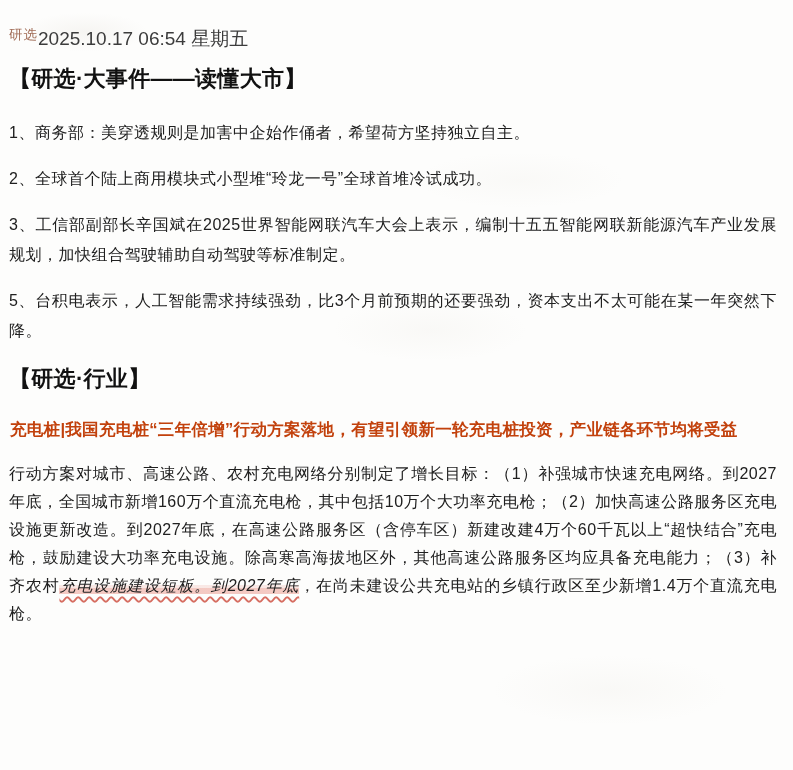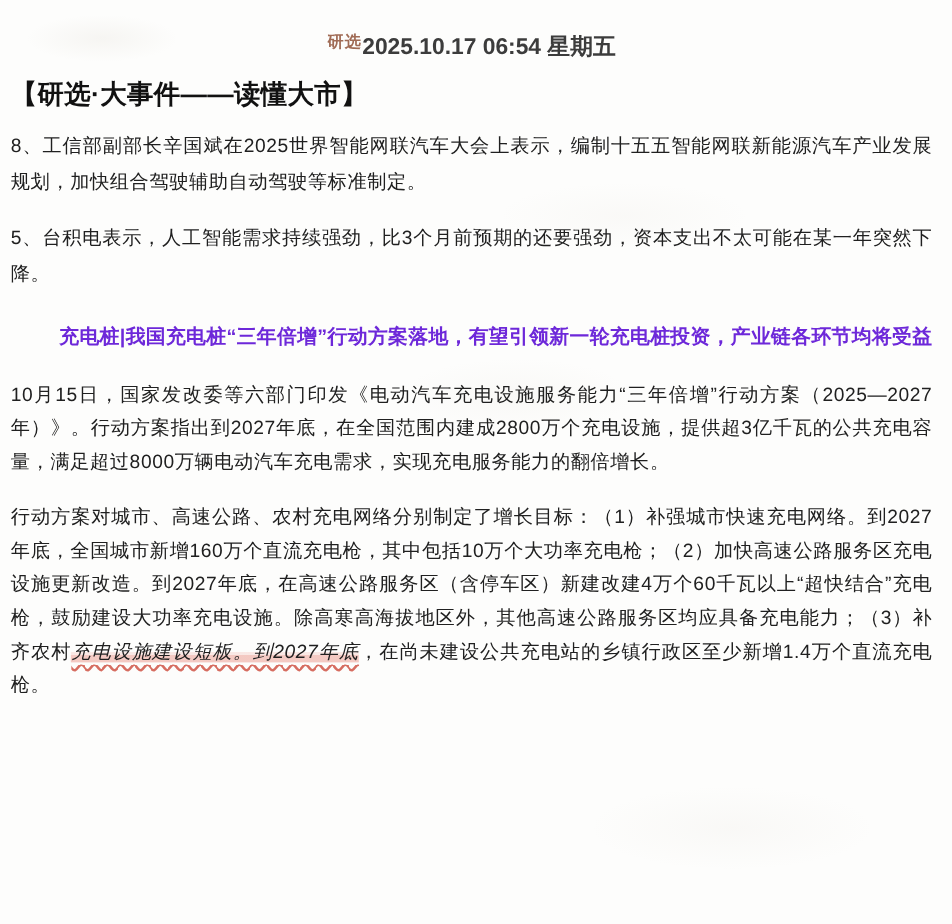--- a/index.html
+++ b/index.html
@@ -20,24 +20,23 @@
       #fdfdfc;
   }
   .page {
     box-sizing: border-box;
     width: 793px;
     height: 770px;
     padding: 26px 16px 0 9px;
   }
   .topbar {
     display: flex;
-    justify-content: center;
+    justify-content: flex-start;
     align-items: flex-start;
     height: 20px;
-    font-weight: bold;
   }
   .brand {
     font-size: 13.5px;
     color: #a06b55;
     letter-spacing: 1px;
   }
   .datetime {
     font-size: 19px;
     color: #3c3c3c;
   }
@@ -60,24 +59,23 @@
     text-align: justify;
     color: #202020;
   }
   .item.first {
     margin-top: 26px;
   }
   .headline {
     margin: 24px 0 0 1px;
     font-size: 16.5px;
     font-weight: 700;
-    color: #6d28d9;
+    color: #c2410c;
     line-height: 26px;
     letter-spacing: 0.3px;
-    text-align: right;
   }
   .para {
     margin: 18px 0 0 0;
     font-size: 16px;
     line-height: 28px;
     letter-spacing: 0.5px;
     text-align: justify;
     color: #202020;
   }
   .para.p1 {
@@ -100,25 +98,27 @@
 
   <header class="topbar">
     <span class="brand">研选</span>
     <span class="datetime">2025.10.17 06:54 星期五</span>
   </header>
 
   <main>
 
     <h2 class="section-title first">【研选·大事件——读懂大市】</h2>
 
-    <p class="item">8、工信部副部长辛国斌在2025世界智能网联汽车大会上表示，编制十五五智能网联新能源汽车产业发展规划，加快组合驾驶辅助自动驾驶等标准制定。</p>
+    <p class="item first">1、商务部：美穿透规则是加害中企始作俑者，希望荷方坚持独立自主。</p>
+    <p class="item">2、全球首个陆上商用模块式小型堆“玲龙一号”全球首堆冷试成功。</p>
+    <p class="item">3、工信部副部长辛国斌在2025世界智能网联汽车大会上表示，编制十五五智能网联新能源汽车产业发展规划，加快组合驾驶辅助自动驾驶等标准制定。</p>
     <p class="item">5、台积电表示，人工智能需求持续强劲，比3个月前预期的还要强劲，资本支出不太可能在某一年突然下降。</p>
 
+    <h2 class="section-title">【研选·行业】</h2>
 
     <h3 class="headline">充电桩|我国充电桩“三年倍增”行动方案落地，有望引领新一轮充电桩投资，产业链各环节均将受益</h3>
 
-    <p class="para p1">10月15日，国家发改委等六部门印发《电动汽车充电设施服务能力“三年倍增”行动方案（2025—2027年）》。行动方案指出到2027年底，在全国范围内建成2800万个充电设施，提供超3亿千瓦的公共充电容量，满足超过8000万辆电动汽车充电需求，实现充电服务能力的翻倍增长。</p>
 
     <p class="para"><span>行动方案对城市、高速公路、农村充电网络分别制定了增长目标：（1）补强城市快速充电网络。到2027年底，全国城市新增160万个直流充电枪，其中包括10万个大功率充电枪；（2）加快高速公路服务区充电设施更新改造。到2027年底，在高速公路服务区（含停车区）新建改建4万个60千瓦以上“超快结合”充电枪，鼓励建设大功率充电设施。除高寒高海拔地区外，其他高速公路服务区均应具备充电能力；（3）补齐农村</span><span class="red-mark">充电设施建设短板。到2027年底</span><span>，在尚未建设公共充电站的乡镇行政区至少新增1.4万个直流充电枪。</span></p>
 
   </main>
 
 </div>
 
 </body></html>

